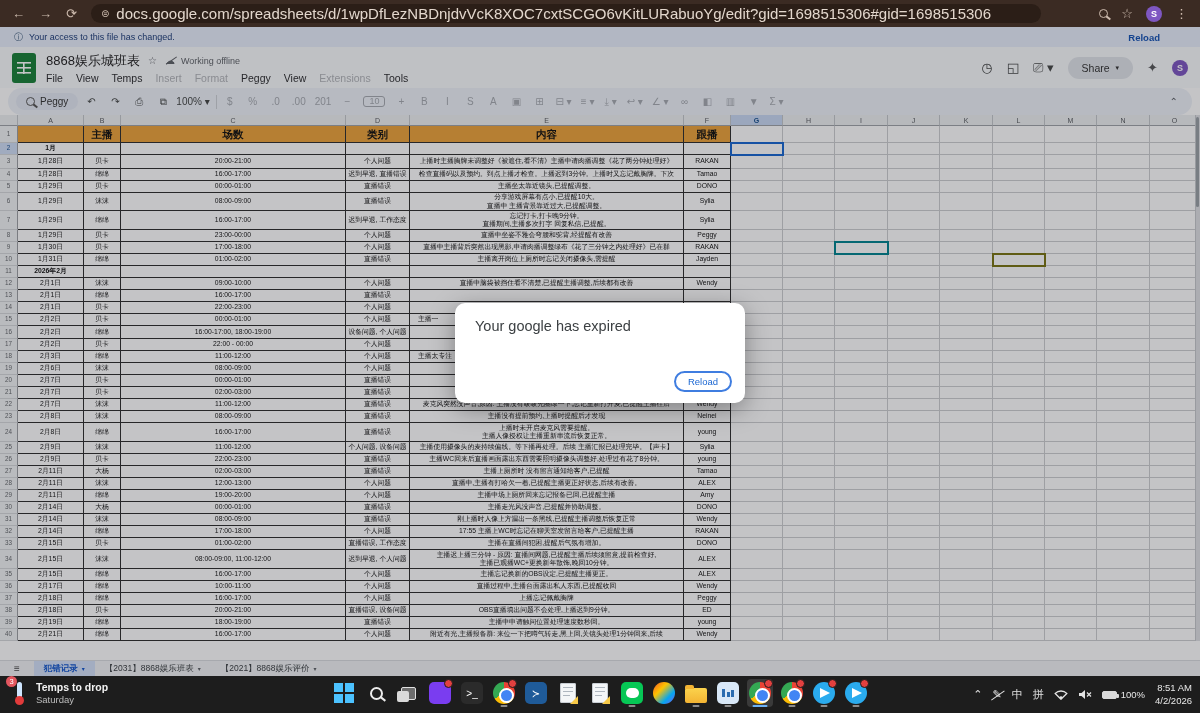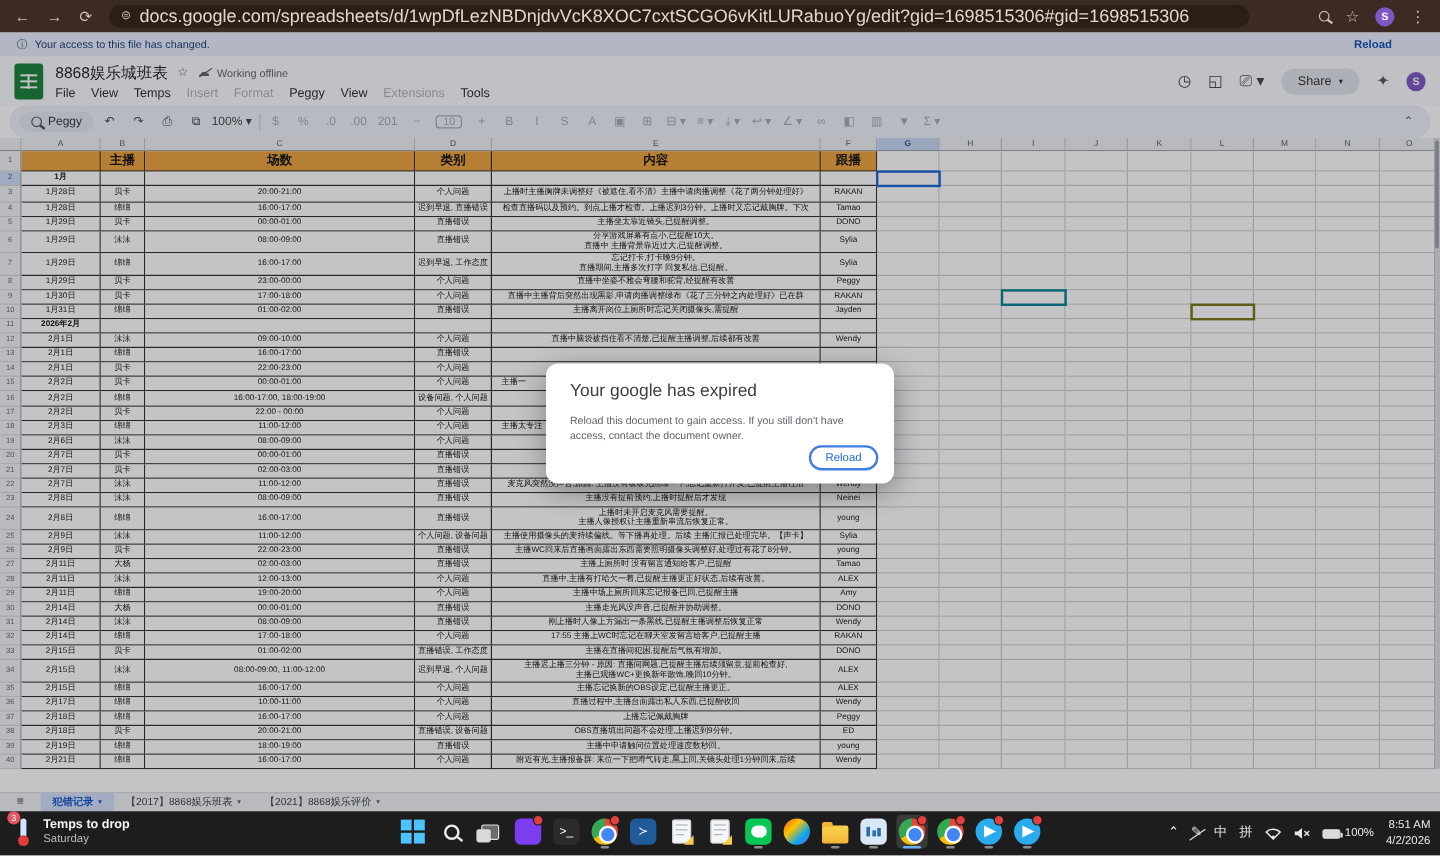--- a/index.html
+++ b/index.html
@@ -1003,35 +1003,34 @@
   </div>
 
   <div class="tabbar">
     <span class="hamb">≡</span>
     <span id="stabs" style="display:flex;height:100%">
         <div class="stab active">
           <span>犯错记录</span>
           <span class="car">▾</span>
         </div>
         <div class="stab">
-          <span>【2017】8868娱乐班表</span>
+          <span>【2031】8868娱乐班表</span>
           <span class="car">▾</span>
         </div>
         <div class="stab">
           <span>【2021】8868娱乐评价</span>
           <span class="car">▾</span>
         </div>
       </span>
   </div>
 
   <div class="scrim"></div>
 
   <div class="modal">
     <div class="modal-title">Your google has expired</div>
-    <div class="modal-body">Reload this document to gain access. If you still don't have access, contact the document owner.</div>
     <button class="modal-btn">Reload</button>
   </div>
 </div>
 
 <div class="taskbar">
   <div class="weather">
     <span class="thermo">
       <span class="stem"></span>
         <span class="bulb"></span>
       <span class="wbadge">3</span>

